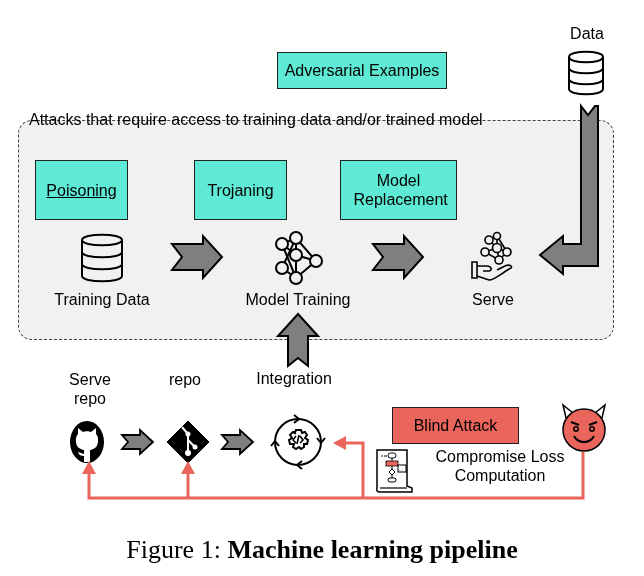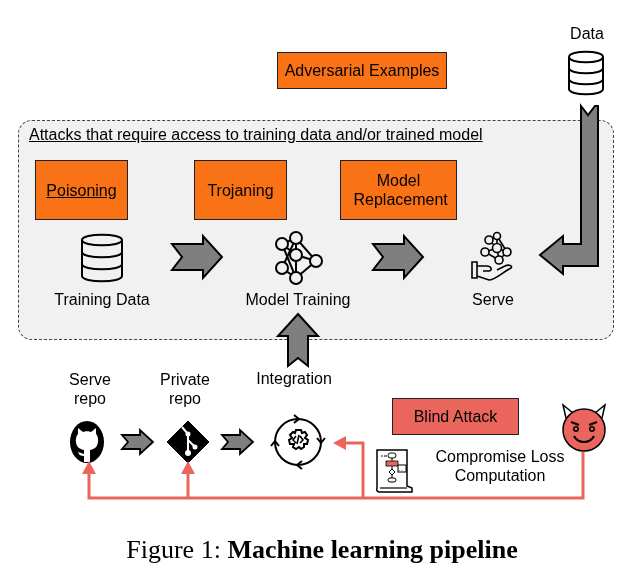--- a/index.html
+++ b/index.html
@@ -1,20 +1,20 @@
 <!DOCTYPE html>
 <html><head>
 <meta charset="utf-8">
 <style>
   html, body { margin: 0; padding: 0; background: #ffffff; }
   body { width: 644px; height: 576px; position: relative; overflow: hidden; font-family: "Liberation Sans", sans-serif; color: #000; }
   .abs { position: absolute; }
   .txt { font-size: 16px; line-height: 19px; text-align: center; white-space: nowrap; }
-  .gbox { position: absolute; background: #f97316; border: 1.5px solid #222; box-sizing: border-box; display: flex; align-items: center; justify-content: center; text-align: center; font-size: 16px; line-height: 19px; }
-  .redbox { position: absolute; background: #ea665c; border: 1.5px solid #222; box-sizing: border-box; display: flex; align-items: center; justify-content: center; font-size: 16px; }
+  .gbox { position: absolute; background: #5eead4; border: 1.5px solid #222; box-sizing: border-box; display: flex; align-items: center; justify-content: center; text-align: center; font-size: 16px; line-height: 19px; }
+  .redbox { position: absolute; background: #ea665c; border: 1.5px solid #222; box-sizing: border-box; display: flex; align-items: center; justify-content: center; font-size: 16px; margin-top: 9px; }
   .container { position: absolute; left: 18px; top: 120px; width: 596px; height: 220px; background: #f1f1f1; border: 1.5px dashed #444; border-radius: 14px; box-sizing: border-box; }
   .caption { position: absolute; left: 0; width: 644px; top: 535px; text-align: center; font-family: "Liberation Serif", serif; font-size: 26px; }
   .caption b { font-weight: bold; }
   svg { position: absolute; overflow: visible; }
 </style>
 </head>
 <body>
 
 <div class="abs txt" style="left:562px; top:24px; width:50px;">Data</div>
 <svg style="left:566px; top:48px;" width="40" height="50" viewBox="0 0 40 50">
@@ -22,21 +22,21 @@
   <path d="M3 9 C3 16,37 16,37 9" fill="none" stroke="#000" stroke-width="2"></path>
   <path d="M3 20 C3 27,37 27,37 20" fill="none" stroke="#000" stroke-width="2"></path>
   <path d="M3 31 C3 38,37 38,37 31" fill="none" stroke="#000" stroke-width="2"></path>
 </svg>
 
 <div class="gbox" style="left:277px; top:52px; width:170px; height:37px;">
   <span>Adversarial Examples</span>
 </div>
 
 <div class="container"></div>
-<div class="abs" style="left:29px; top:125px; font-size:16px; line-height:19px; white-space:nowrap;text-decoration:underline;">Attacks that require access to training data and/or trained model</div>
+<div class="abs" style="left:29px; top:110px; font-size:16px; line-height:19px; white-space:nowrap;">Attacks that require access to training data and/or trained model</div>
 
 <div class="gbox" style="left:35px; top:160px; width:93px; height:60px;text-decoration:underline;">
   <span>Poisoning</span>
 </div>
 <div class="gbox" style="left:194px; top:160px; width:93px; height:60px;">
   <span>Trojaning</span>
 </div>
 <div class="gbox" style="left:340px; top:160px; width:117px; height:60px;">
   <span style="white-space:normal; width:90px;">Model Replacement</span>
 </div>
@@ -112,21 +112,20 @@
 
 <svg style="left:276px; top:312px;" width="44" height="56" viewBox="0 0 44 56">
   <path d="M22 2 L42 24 L32 24 L32 54 L22 46 L12 54 L12 24 L2 24 Z" fill="#7f7f7f" stroke="#000" stroke-width="2"></path>
 </svg>
 
 <div class="abs txt" style="left:50px; top:370px; width:80px;">
   <div>Serve</div>
   <div>repo</div>
 </div>
 <div class="abs txt" style="left:145px; top:370px; width:80px;">
-  <div>Private</div>
   <div>repo</div>
 </div>
 <div class="abs txt" style="left:234px; top:369px; width:120px;">
   <div>Integration</div>
 </div>
 
 <svg style="left:68px; top:420px;" width="38" height="44" viewBox="0 0 38 44">
   <ellipse cx="19" cy="22" rx="17" ry="21" fill="#000"></ellipse>
   <path d="M10 14 L10 8 L15 12 C17 11,21 11,23 12 L28 8 L28 14 C31 17,31 25,27 28 C25 29,23 30,22 30 L22 42 L16 42 L16 36 C13 36,11 35,10 32 L13 33 L16 34 L16 30 C15 30,13 29,11 28 C7 25,7 17,10 14 Z" fill="#fff"></path>
 </svg>

